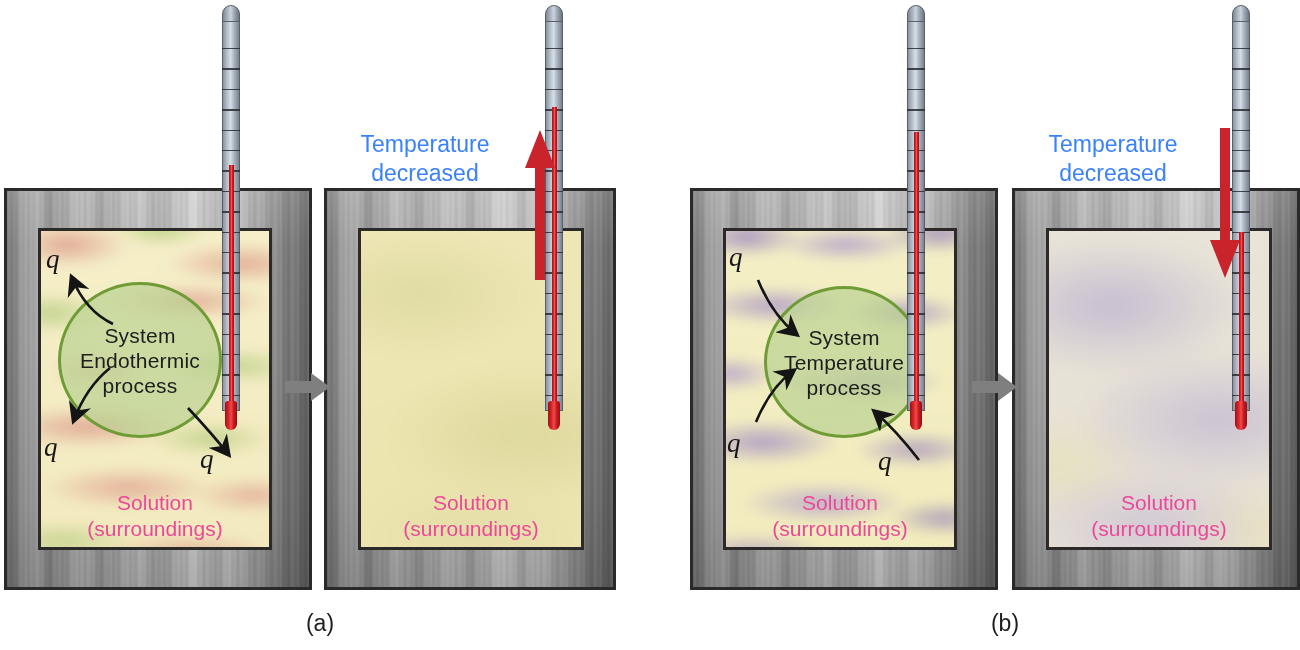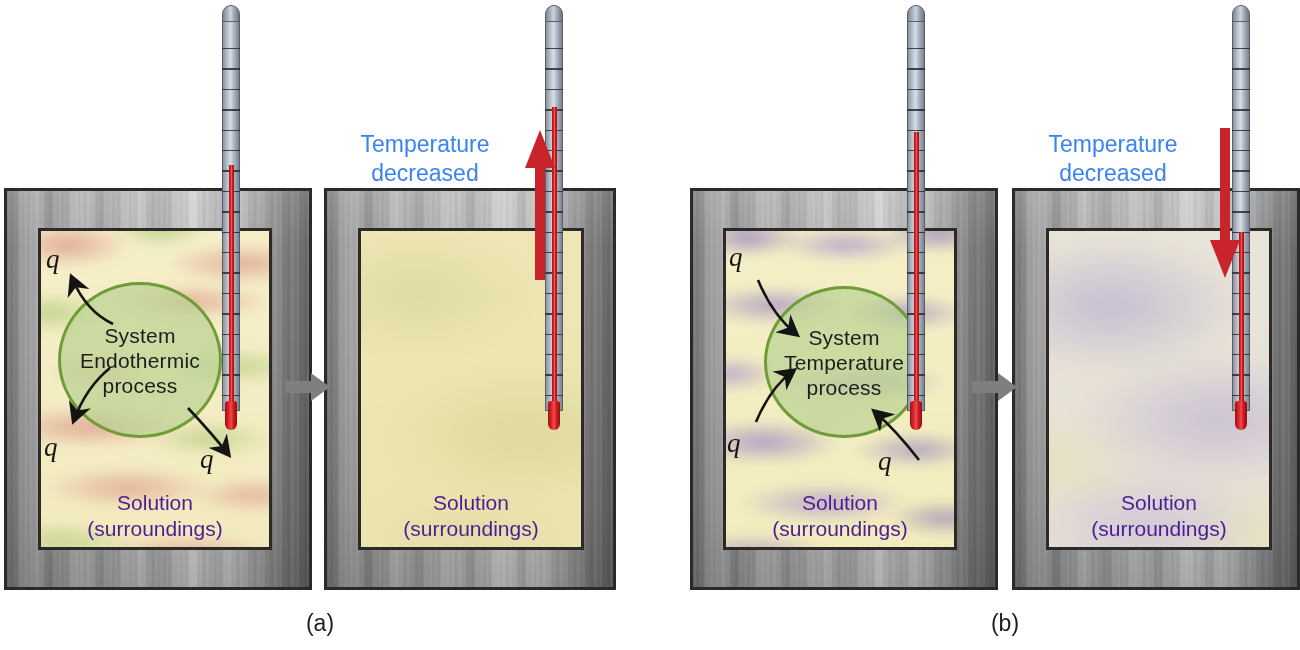--- a/index.html
+++ b/index.html
@@ -121,21 +121,21 @@
     display:flex;flex-direction:column;align-items:center;justify-content:center;
   }
   .system-circle span{
     color:#1d1d1d;font-size:21px;line-height:25px;text-align:center;
     letter-spacing:.2px;white-space:nowrap;
   }
 
   
   .sol-caption{
     position:absolute;z-index:5;width:100%;text-align:center;
-    color:#4c1d95;font-size:21px;line-height:26px;
+    color:#ec4899;font-size:21px;line-height:26px;
   }
 
   
   .thermo{position:absolute;z-index:8;}
   .th-cap{
     position:absolute;left:0;top:0;width:18px;height:20px;
     border-radius:9px 9px 4px 4px;
     border:1.6px solid #5b6068;
     box-sizing:border-box;
     background:linear-gradient(90deg,#7f8a97 0%,#aeb8c4 30%,#ccd5de 48%,#9aa4b1 72%,#6d7681 100%);

